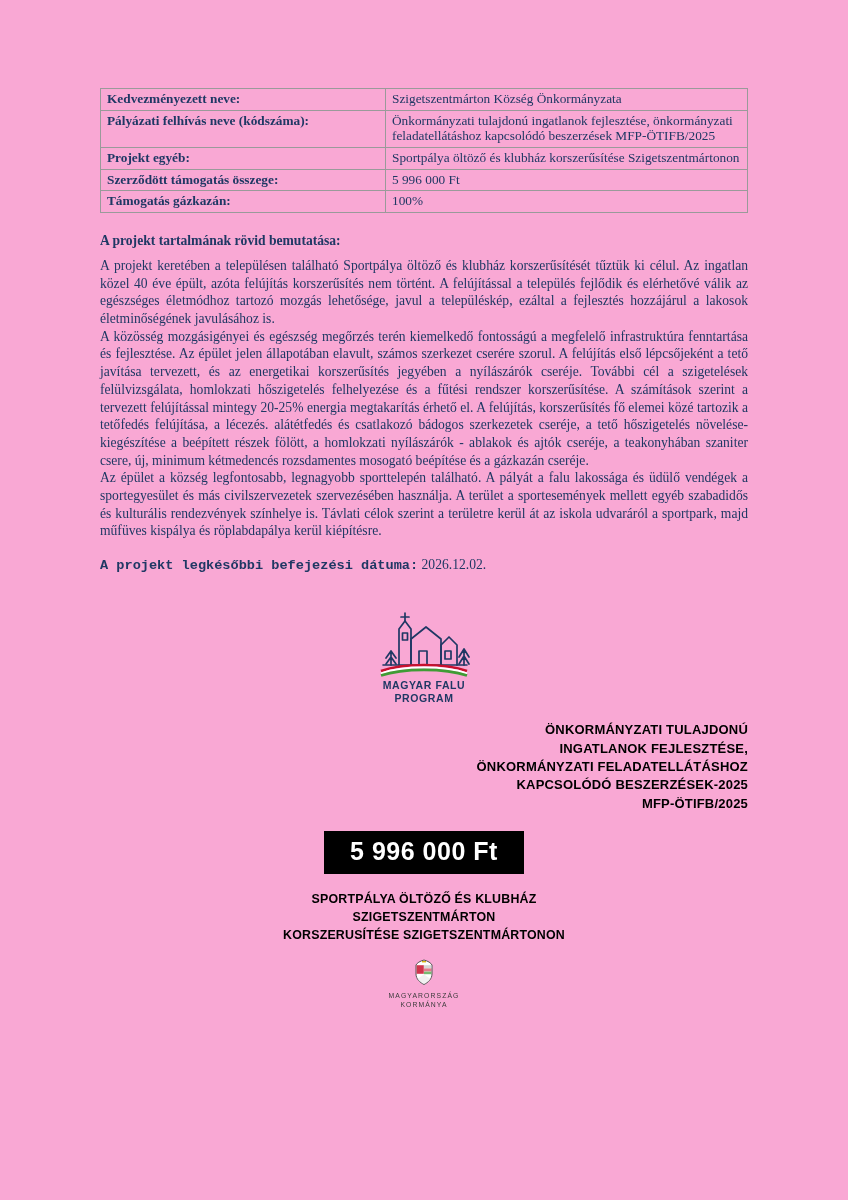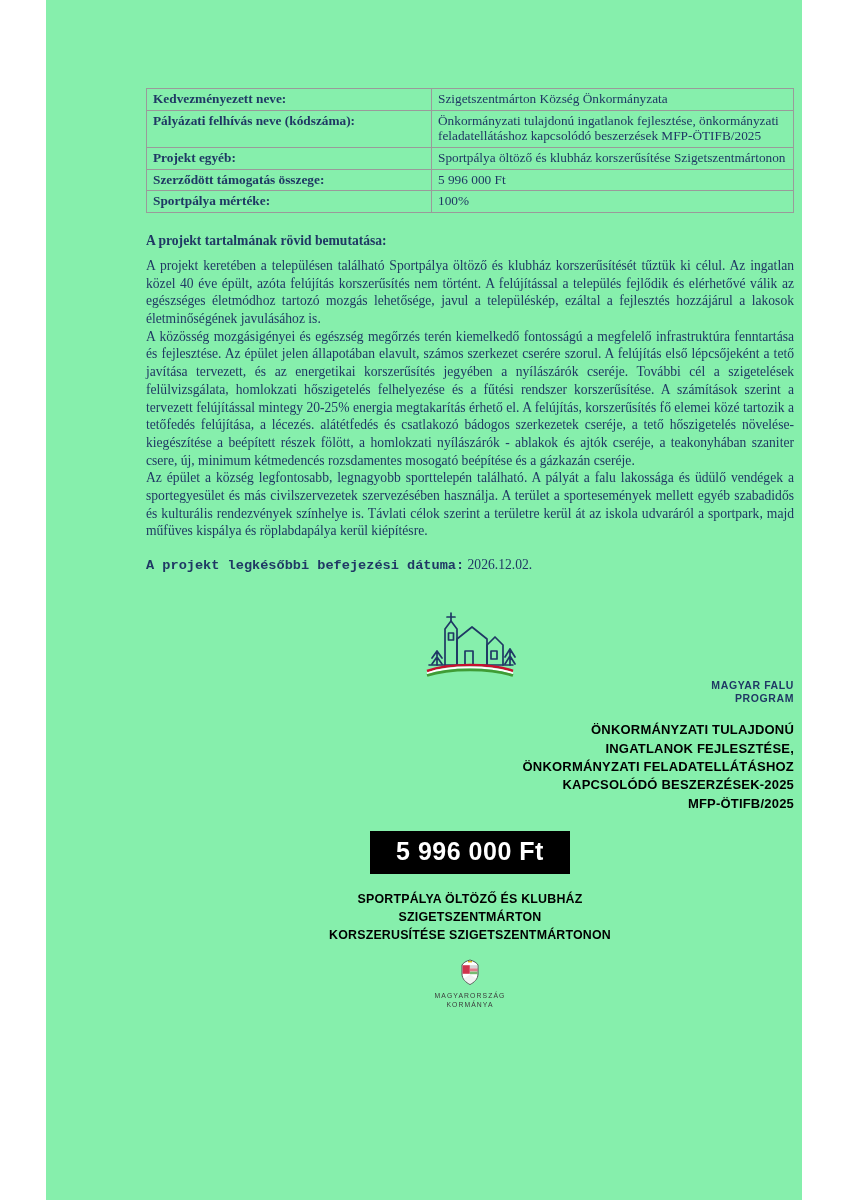--- a/index.html
+++ b/index.html
@@ -2,24 +2,24 @@
 <html lang="hu"><head>
 <meta charset="utf-8">
 <style>
   html, body {
     margin: 0;
     padding: 0;
     background: #ffffff;
   }
   .page {
     position: relative;
-    width: 756px;
+    width: 848px;
     height: 1200px;
     margin: 0 auto;
-    background: #86efac;
+    background: #f9a8d4;
     font-family: "Liberation Serif", serif;
     color: #1f3864;
     overflow: hidden;
   }
   .content {
     position: absolute;
     left: 100px;
     top: 88px;
     width: 648px;
   }
@@ -81,21 +81,20 @@
     margin: 0 auto;
   }
   .mfp-word {
     font-family: "Liberation Sans", sans-serif;
     font-weight: bold;
     font-size: 10.5px;
     letter-spacing: 0.6px;
     color: #1f3864;
     line-height: 1.25;
     margin-top: 2px;
-    text-align: right;
   }
   .plaque-title {
     font-family: "Liberation Sans", sans-serif;
     font-weight: bold;
     font-size: 13px;
     letter-spacing: 0.2px;
     line-height: 1.42;
     color: #000;
     margin-top: 16px;
     text-align: right;
@@ -152,21 +151,21 @@
         </tr>
         <tr>
           <td class="label">Projekt egyéb:</td>
           <td class="value">Sportpálya öltöző és klubház korszerűsítése Szigetszentmártonon</td>
         </tr>
         <tr>
           <td class="label">Szerződött támogatás összege:</td>
           <td class="value">5 996 000 Ft</td>
         </tr>
         <tr>
-          <td class="label">Sportpálya mértéke:</td>
+          <td class="label">Támogatás gázkazán:</td>
           <td class="value">100%</td>
         </tr>
       </tbody>
     </table>
 
     <div class="section-title">A projekt tartalmának rövid bemutatása:</div>
     <p class="body">A projekt keretében a településen található Sportpálya öltöző és klubház korszerűsítését tűztük ki célul. Az ingatlan közel 40 éve épült, azóta felújítás korszerűsítés nem történt. A felújítással a település fejlődik és elérhetővé válik az egészséges életmódhoz tartozó mozgás lehetősége, javul a településkép, ezáltal a fejlesztés hozzájárul a lakosok életminőségének javulásához is.</p>
     <p class="body">A közösség mozgásigényei és egészség megőrzés terén kiemelkedő fontosságú a megfelelő infrastruktúra fenntartása és fejlesztése. Az épület jelen állapotában elavult, számos szerkezet cserére szorul. A felújítás első lépcsőjeként a tető javítása tervezett, és az energetikai korszerűsítés jegyében a nyílászárók cseréje. További cél a szigetelések felülvizsgálata, homlokzati hőszigetelés felhelyezése és a fűtési rendszer korszerűsítése. A számítások szerint a tervezett felújítással mintegy 20-25% energia megtakarítás érhető el. A felújítás, korszerűsítés fő elemei közé tartozik a tetőfedés felújítása, a lécezés. alátétfedés és csatlakozó bádogos szerkezetek cseréje, a tető hőszigetelés növelése-kiegészítése a beépített részek fölött, a homlokzati nyílászárók - ablakok és ajtók cseréje, a teakonyhában szaniter csere, új, minimum kétmedencés rozsdamentes mosogató beépítése és a gázkazán cseréje.</p>
     <p class="body">Az épület a község legfontosabb, legnagyobb sporttelepén található. A pályát a falu lakossága és üdülő vendégek a sportegyesület és más civilszervezetek szervezésében használja. A terület a sportesemények mellett egyéb szabadidős és kulturális rendezvények színhelye is. Távlati célok szerint a területre kerül át az iskola udvaráról a sportpark, majd műfüves kispálya és röplabdapálya kerül kiépítésre.</p>
 

